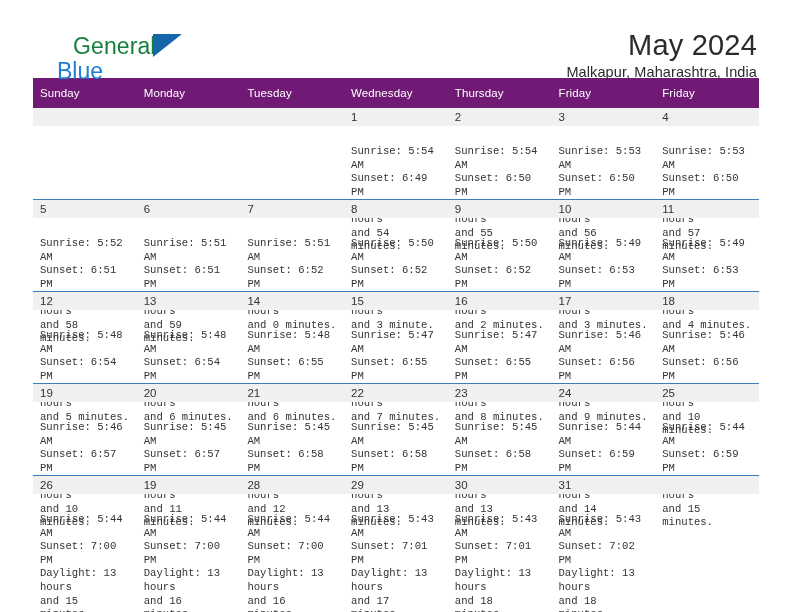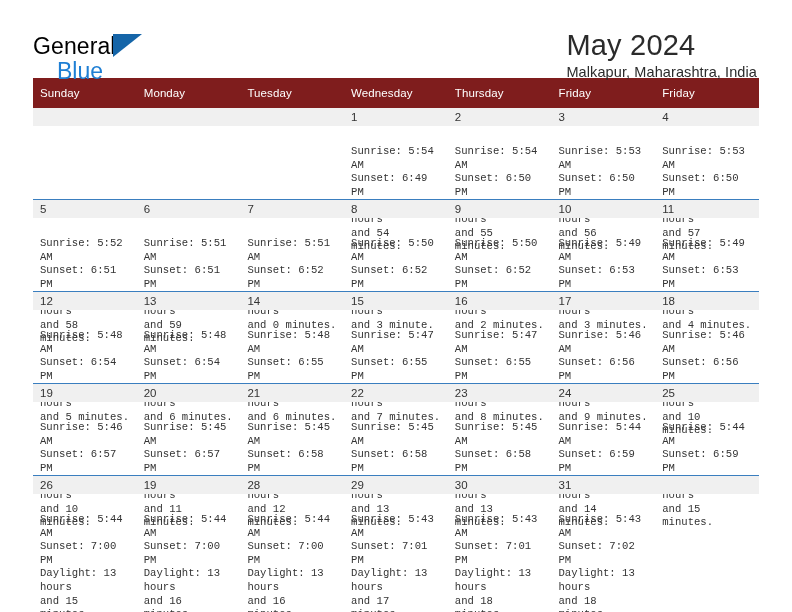--- a/index.html
+++ b/index.html
@@ -39,44 +39,45 @@
     line-height: 1;
     padding-top: 6px;
     user-select: none;
   }
   .logo-row1 {
     display: flex;
     align-items: flex-end;
   }
   .logo-general {
     font-size: 23px;
-    color: #000000;
+    color: #15803d;
     letter-spacing: 0.1px;
     line-height: 24px;
     font-family: "Liberation Sans", sans-serif;
+    margin-left: 40px;
   }
   .logo-tri {
     width: 0;
     height: 0;
     border-left: 29px solid #1565a8;
     border-bottom: 23px solid transparent;
     margin-left: -3px;
     margin-bottom: 1px;
   }
   .logo-blue {
     font-size: 23px;
     color: #1f7fd4;
     line-height: 24px;
     margin-top: 1px;
     margin-left: 24px;
     font-family: "Liberation Sans", sans-serif;
   }
 
   .title-block {
-    text-align: left;
+    text-align: right;
     padding-top: 0px;
   }
   .cal-title {
     font-size: 29px;
     color: #2b2b2b;
     line-height: 34px;
     font-weight: normal;
     letter-spacing: 0.2px;
   }
   .cal-subtitle {
@@ -88,21 +89,21 @@
 
   
   .calendar {
     margin: 0 33px;
     width: 726px;
     border-collapse: collapse;
     table-layout: fixed;
   }
 
   .calendar thead th {
-    background: #7f1d1d;
+    background: #701a75;
     color: #ffffff;
     font-size: 11.5px;
     font-weight: normal;
     text-align: left;
     padding: 5px 0 5px 7px;
     height: 20px;
     letter-spacing: 0.1px;
     border: none;
   }
 

